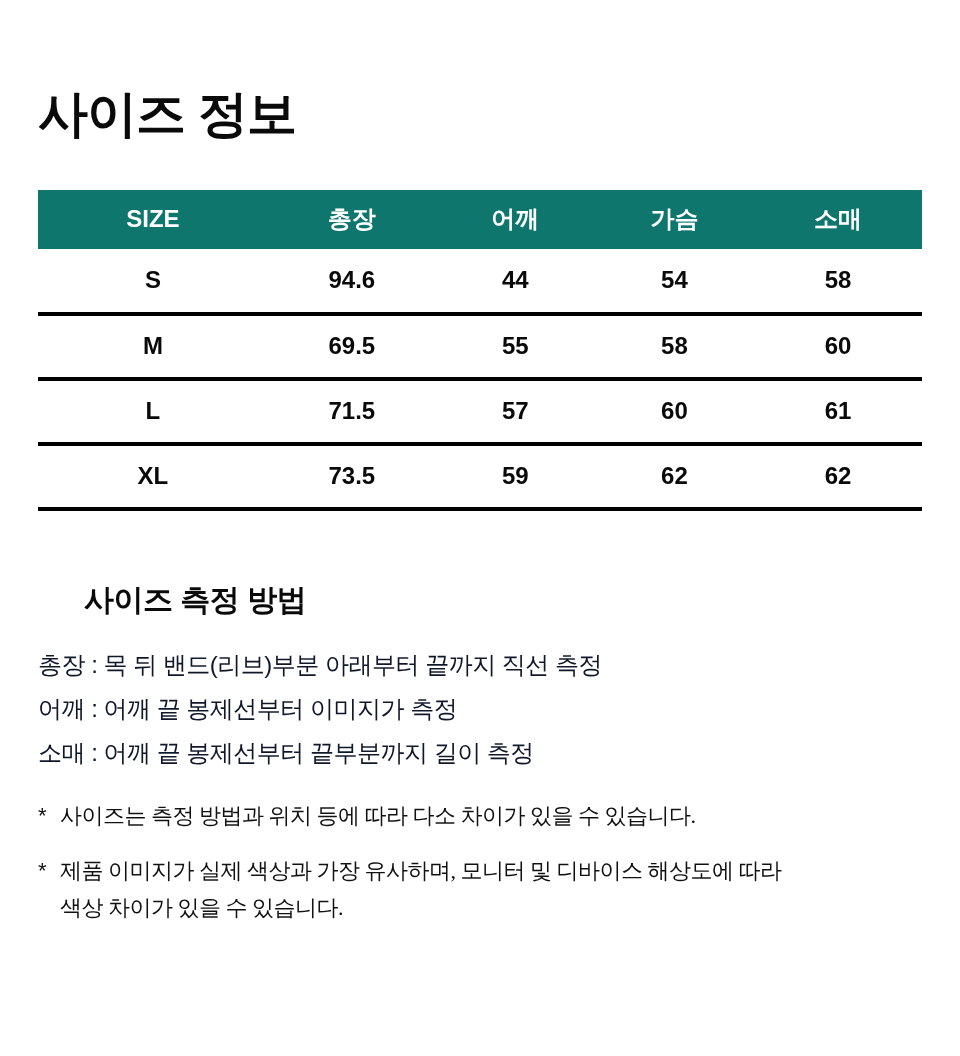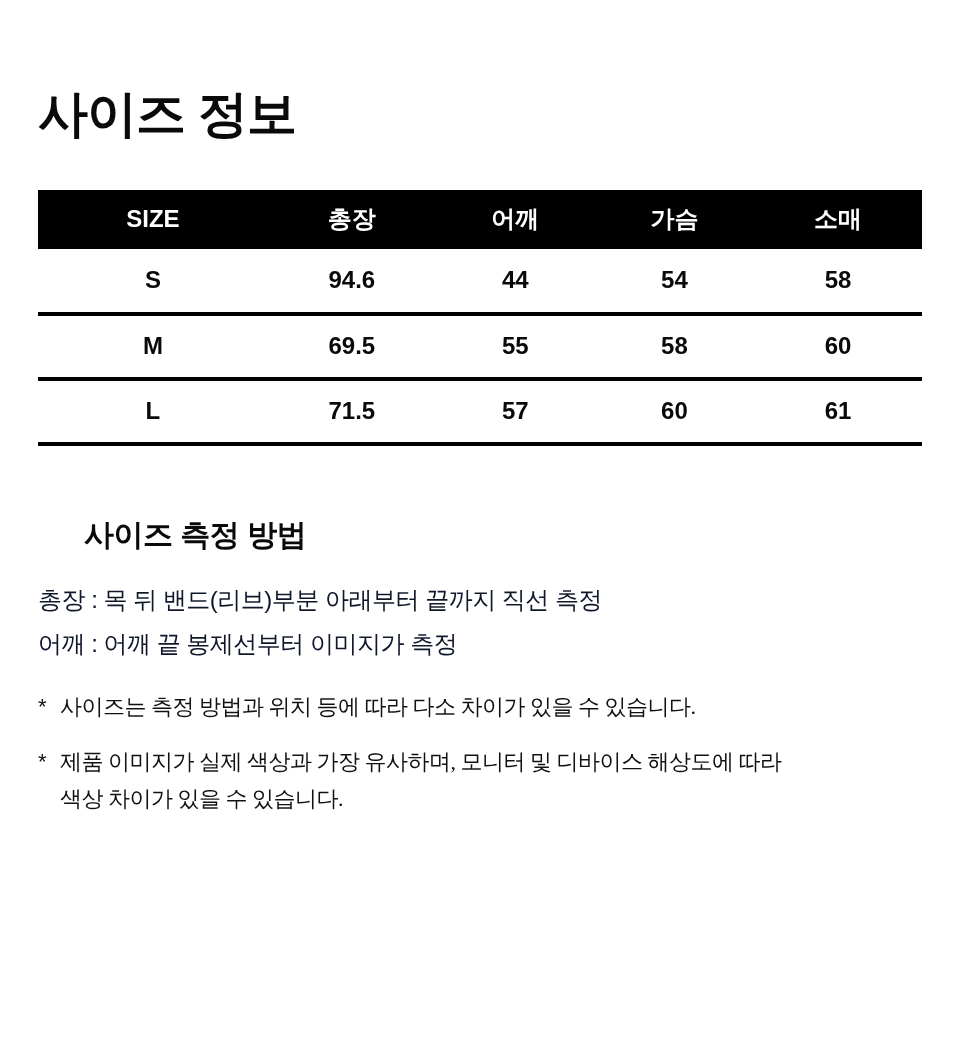--- a/index.html
+++ b/index.html
@@ -27,21 +27,21 @@
     border-collapse: collapse;
     table-layout: fixed;
   }
   .size-table col.c1 { width: 26%; }
   .size-table col.c2 { width: 19%; }
   .size-table col.c3 { width: 18%; }
   .size-table col.c4 { width: 18%; }
   .size-table col.c5 { width: 19%; }
 
   .size-table thead th {
-    background: #000000;
+    background: #0f766e;
     color: #ffffff;
     height: 59px;
     font-size: 24px;
     font-weight: 700;
     text-align: center;
     vertical-align: middle;
   }
   .size-table tbody td {
     height: 65px;
     font-size: 24px;
@@ -131,28 +131,36 @@
         <td>58</td>
         <td>60</td>
       </tr>
       <tr>
         <td>L</td>
         <td>71.5</td>
         <td>57</td>
         <td>60</td>
         <td>61</td>
       </tr>
+      <tr>
+        <td>XL</td>
+        <td>73.5</td>
+        <td>59</td>
+        <td>62</td>
+        <td>62</td>
+      </tr>
     </tbody>
   </table>
 
   <h2 class="section-title">사이즈 측정 방법</h2>
 
   <div class="guide-lines">
     <p class="guide-line">총장 : 목 뒤 밴드(리브)부분 아래부터 끝까지 직선 측정</p>
     <p class="guide-line">어깨 : 어깨 끝 봉제선부터 이미지가 측정</p>
+    <p class="guide-line">소매 : 어깨 끝 봉제선부터 끝부분까지 길이 측정</p>
   </div>
 
   <div class="notes">
     <div class="note">
       <span class="note-marker">*</span>
       <span class="note-text">
         <span>사이즈는 측정 방법과 위치 등에 따라 다소 차이가 있을 수 있습니다.</span>
       </span>
     </div>
     <div class="note">

